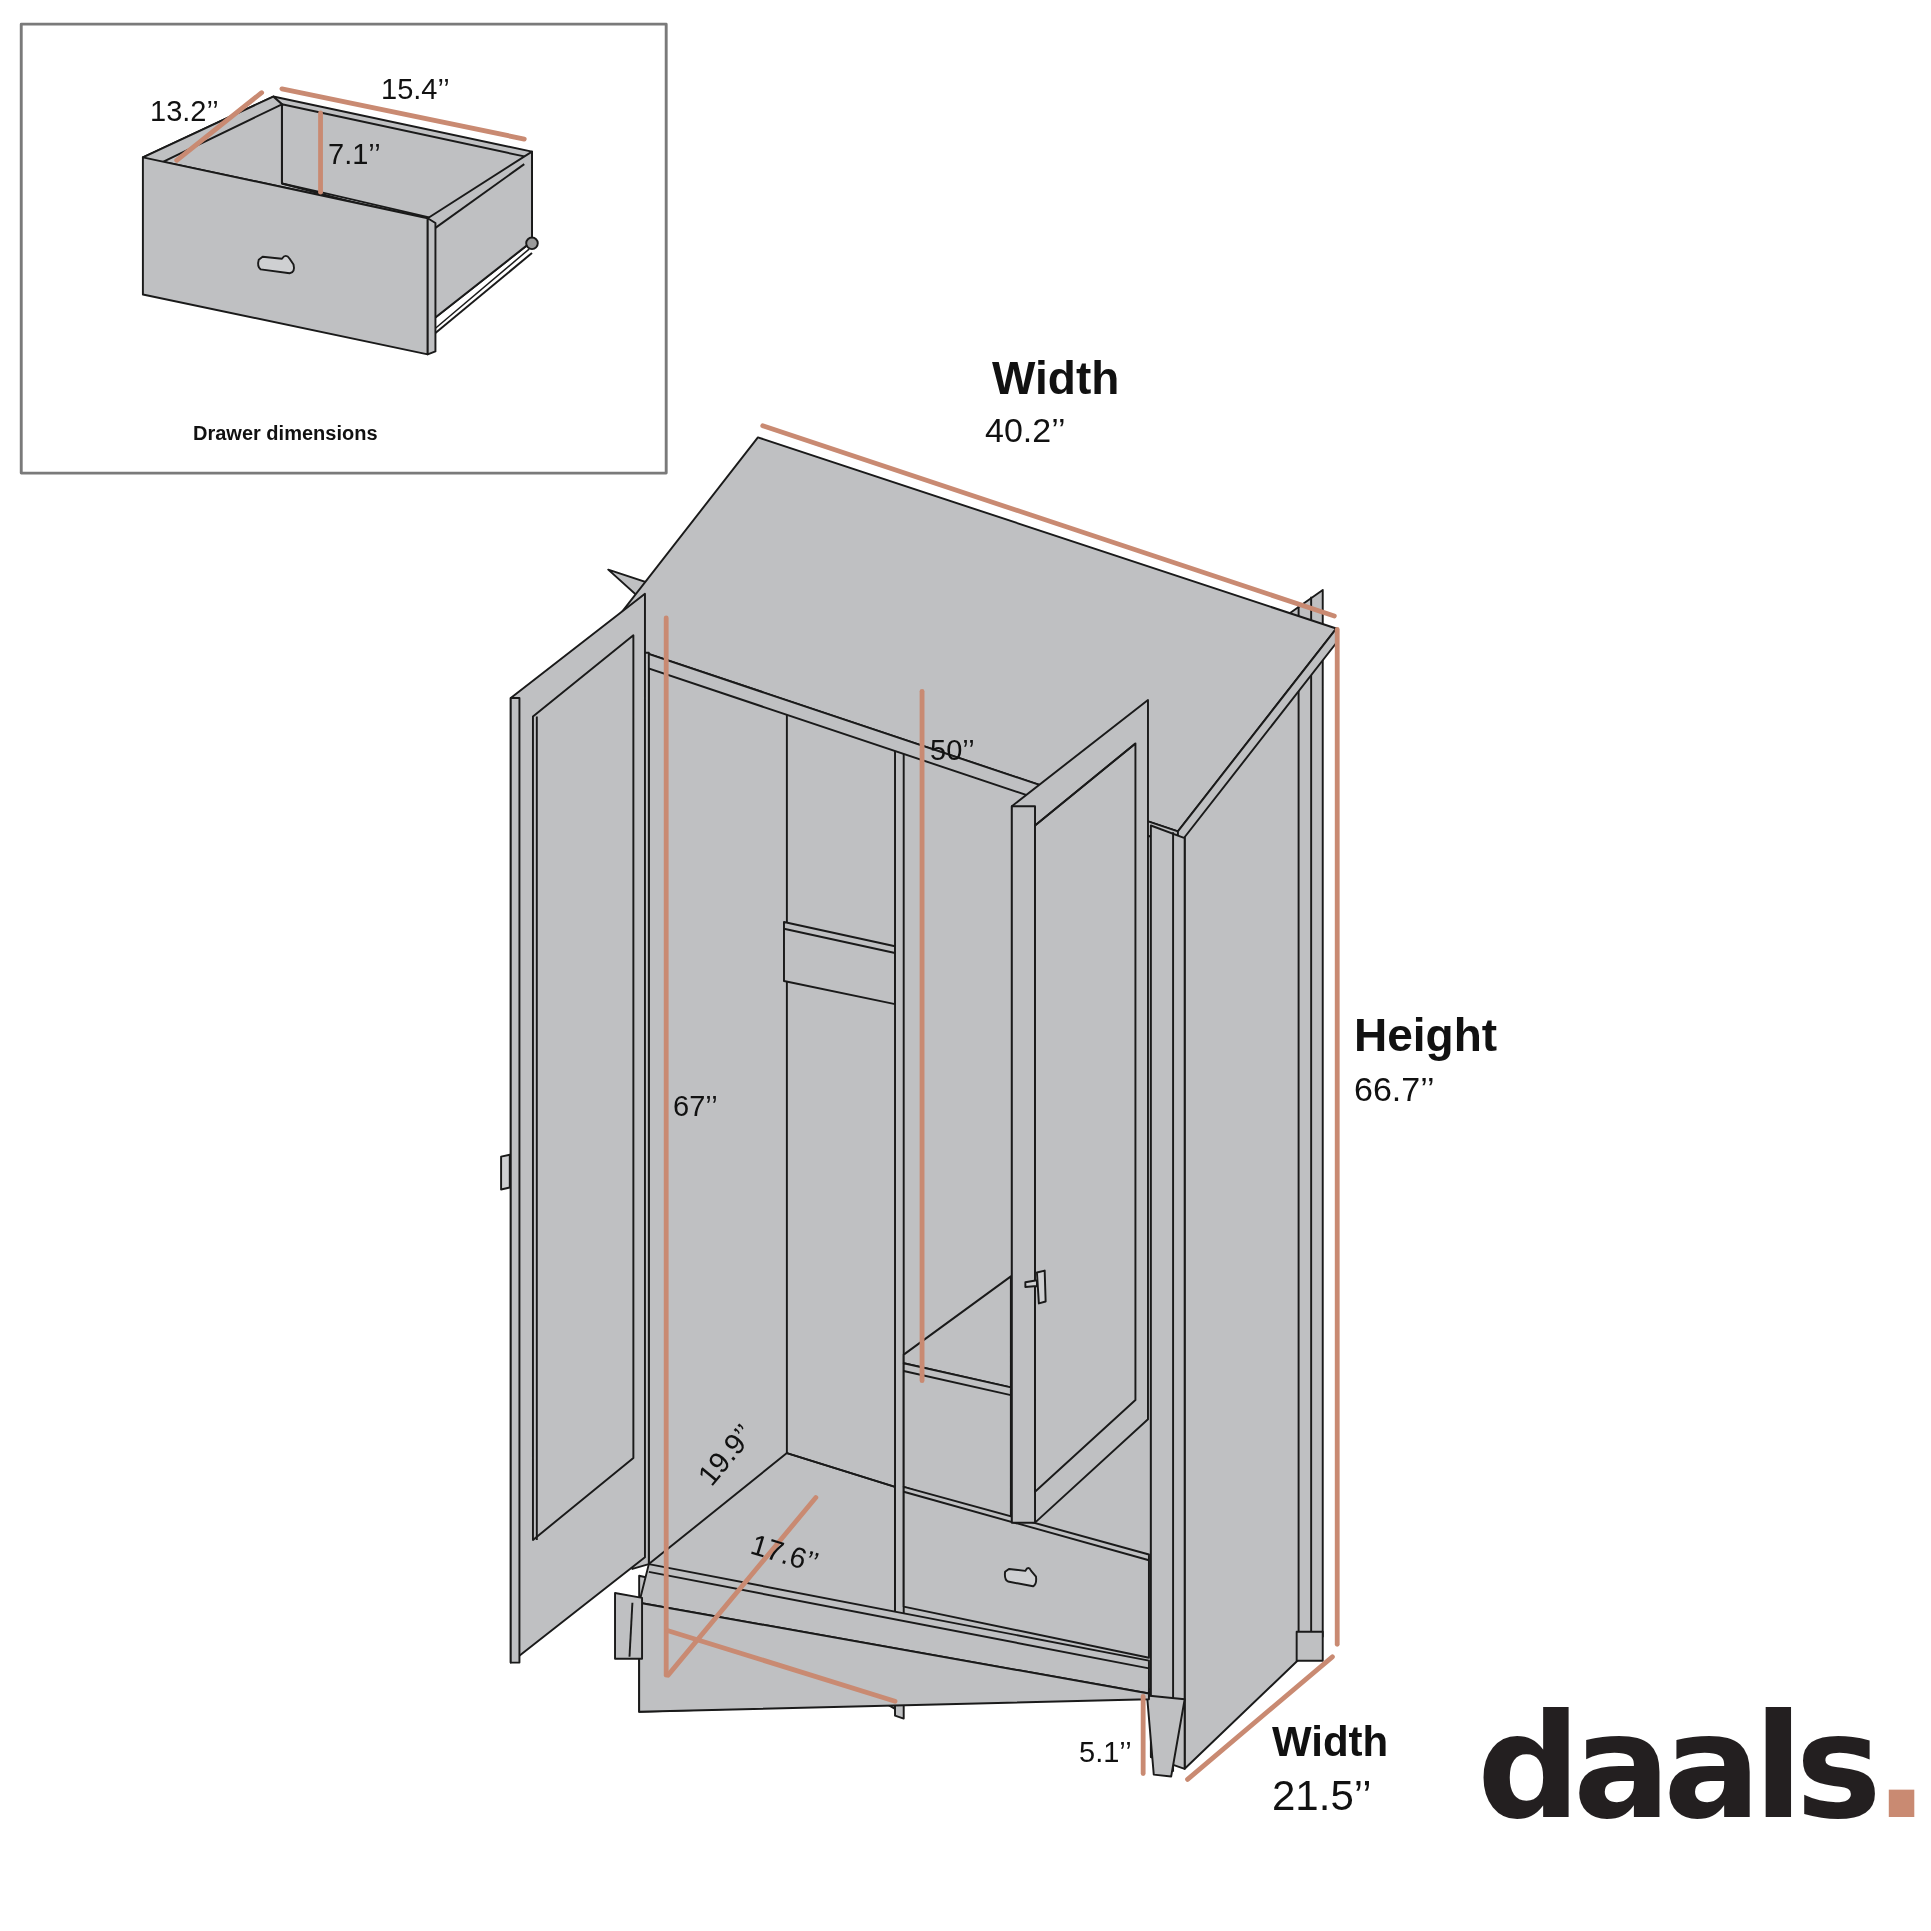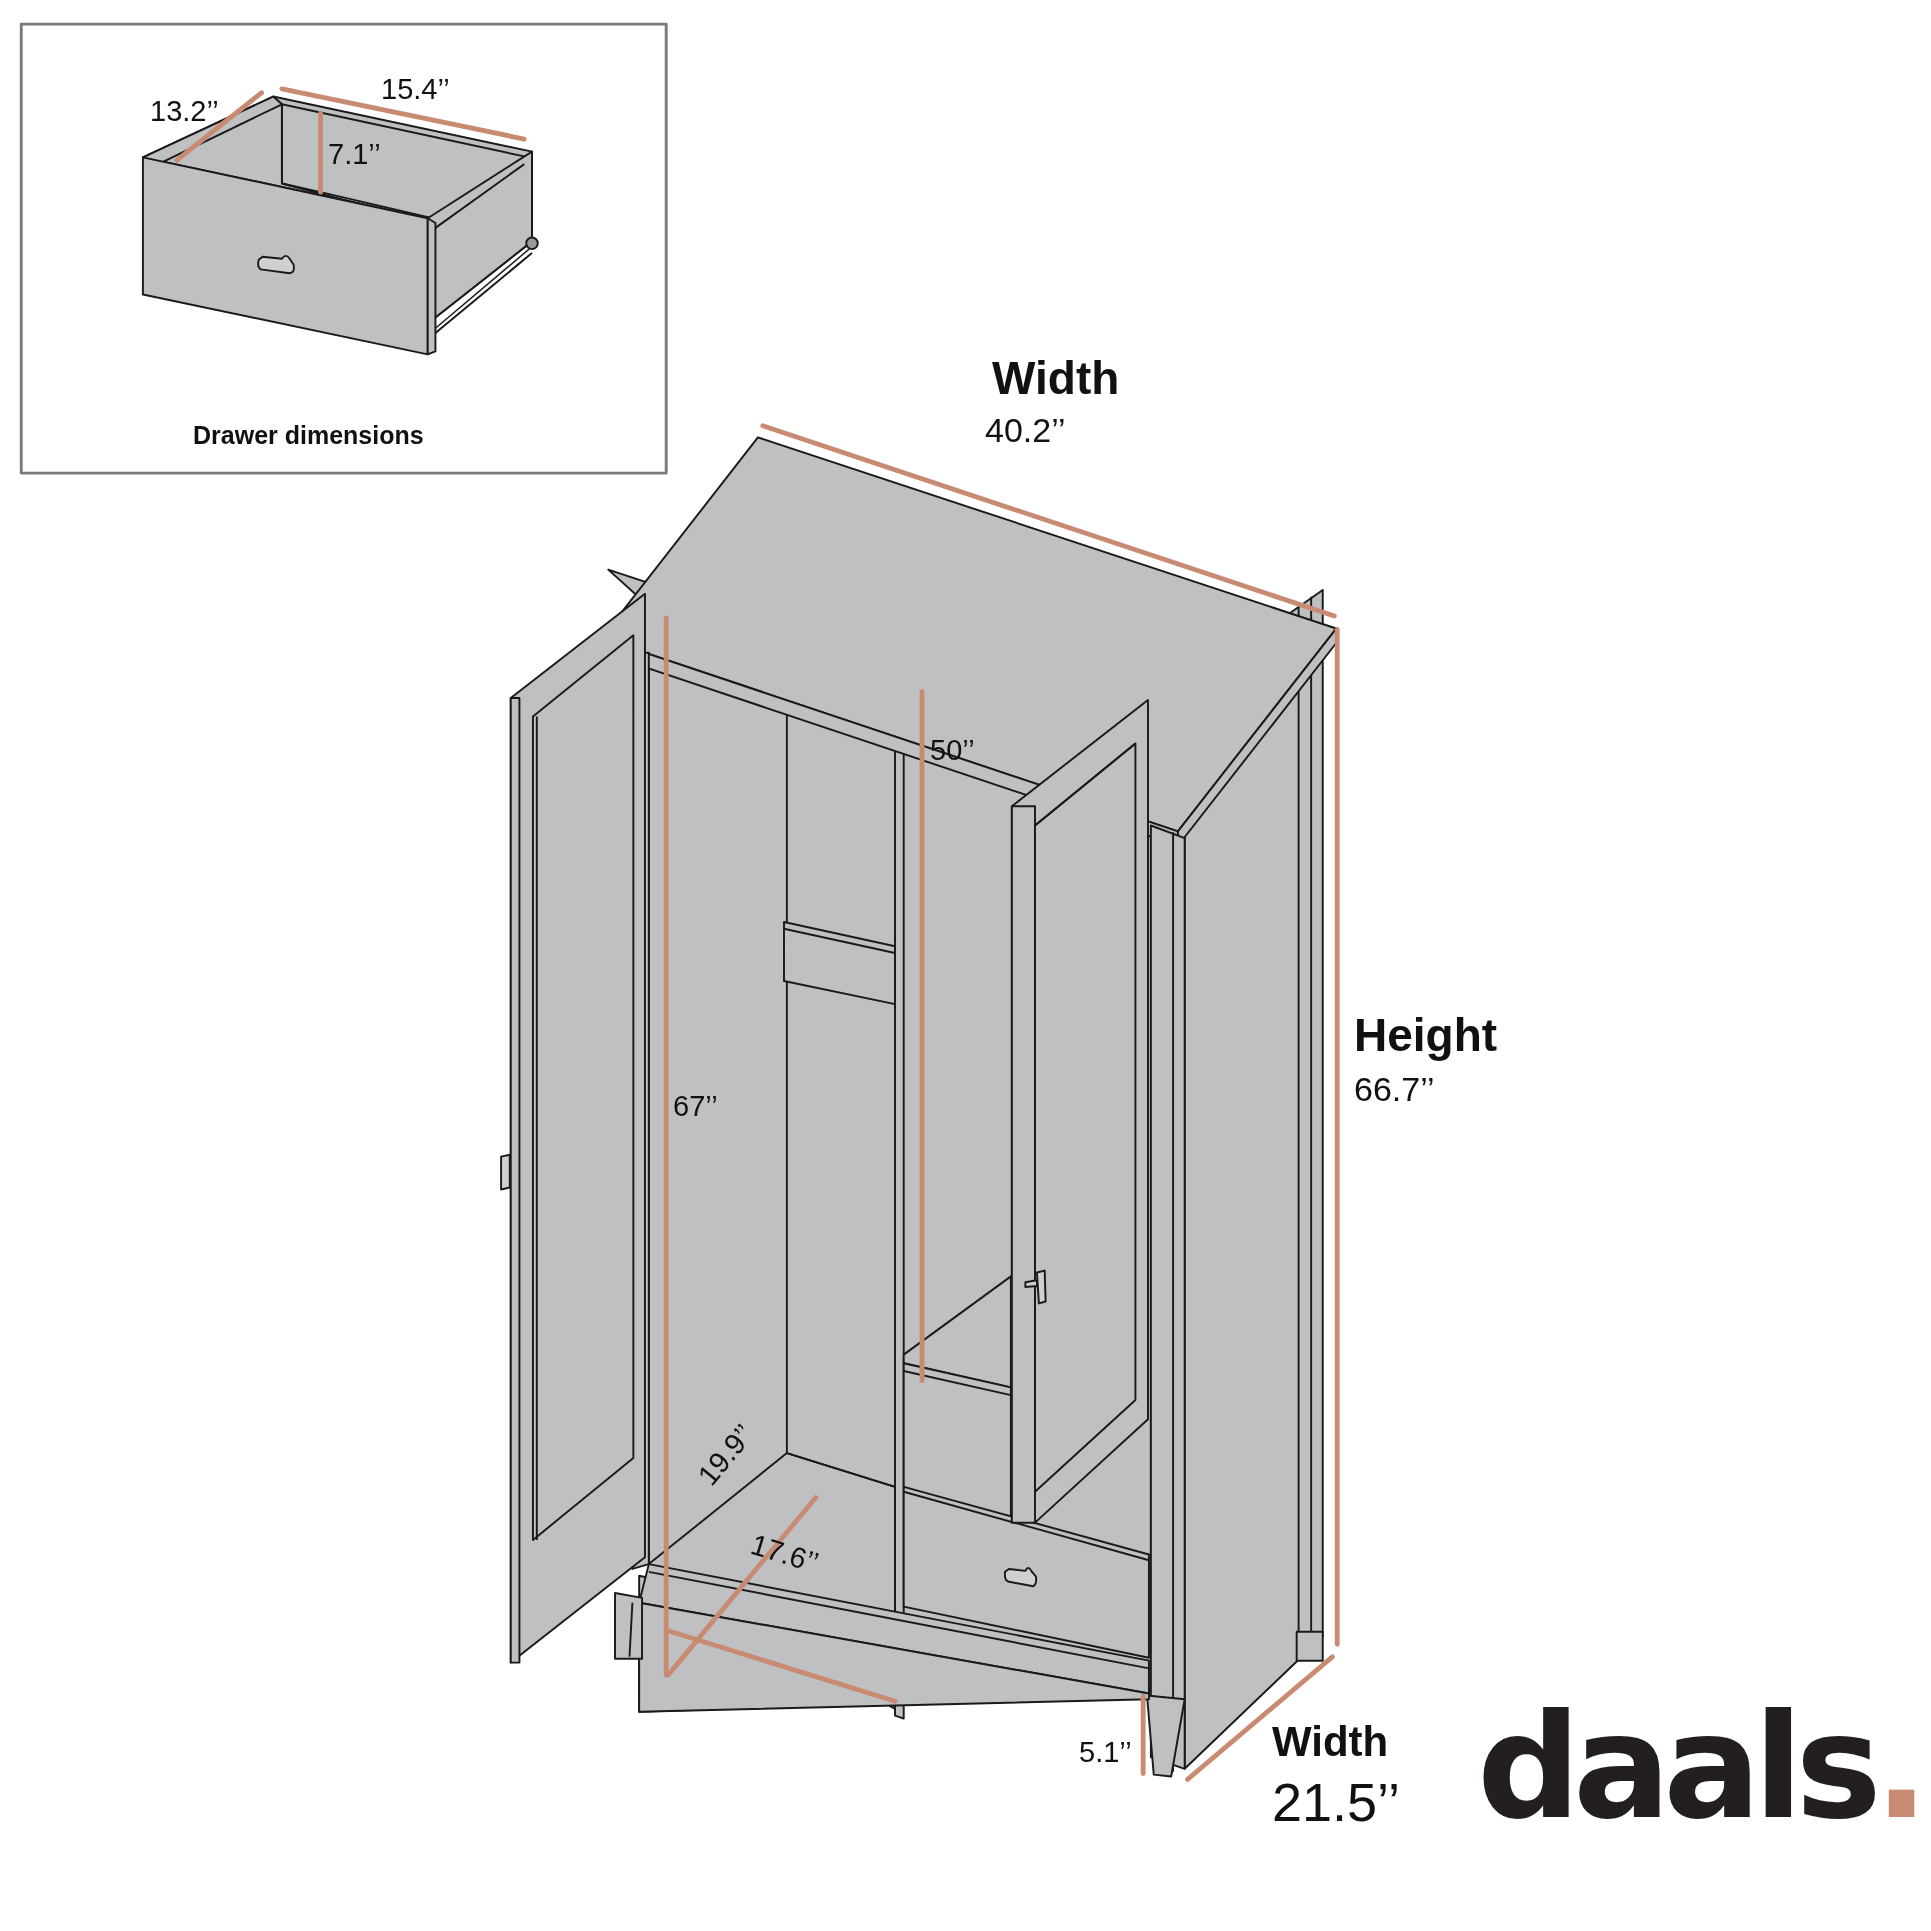--- a/index.html
+++ b/index.html
@@ -3,21 +3,21 @@
 <meta charset="utf-8">
 <style>
   html, body { margin: 0; padding: 0; background: #ffffff; }
   body { width: 1931px; height: 1931px; position: relative; overflow: hidden;
          font-family: "Liberation Sans", "DejaVu Sans", sans-serif; color: #111; }
   #canvas { position: absolute; left: 0; top: 0; width: 1931px; height: 1931px; }
   .label { position: absolute; white-space: nowrap; line-height: 1; color: #111; }
   .dim-title { font-weight: bold; font-size: 46px; }
   .dim-value { font-size: 34px; }
   .small-dim { font-size: 29px; }
-  .inset-caption { font-weight: bold; font-size: 25px; }
+  .inset-caption { font-weight: bold; font-size: 20px; }
   .logo { position: absolute; font-family: "DejaVu Sans", sans-serif; font-weight: bold;
           font-size: 145px; letter-spacing: -7.7px; color: #231f20; line-height: 1; }
   .logo-dot { color: #c98a72; }
 </style>
 </head>
 <body>
 
 <svg id="canvas" viewBox="0 0 2000 2000" xmlns="http://www.w3.org/2000/svg">
   <g stroke="#1a1a1a" stroke-width="2" fill="#bfc0c2" stroke-linejoin="round">
 
@@ -132,21 +132,21 @@
 <div class="label small-dim" style="left:328px; top:140px;">7.1’’</div>
 <div class="label inset-caption" style="left:193px; top:423px;">Drawer dimensions</div>
 
 <div class="label dim-title" style="left:985px; top:355px;margin-left:7px;">Width</div>
 <div class="label dim-value" style="left:985px; top:413px;">40.2’’</div>
 
 <div class="label dim-title" style="left:1354px; top:1012px;">Height</div>
 <div class="label dim-value" style="left:1354px; top:1072px;">66.7’’</div>
 
 <div class="label dim-title" style="left:1272px; top:1721px; font-size:42px;">Width</div>
-<div class="label dim-value" style="left:1272px; top:1775px; font-size:54px;">21.5’’</div>
+<div class="label dim-value" style="left:1272px; top:1775px; font-size:42px;">21.5’’</div>
 
 <div class="label small-dim" style="left:673px; top:1092px;">67’’</div>
 <div class="label small-dim" style="left:930px; top:736px;">50’’</div>
 <div class="label small-dim" style="left:693px; top:1472px; transform:rotate(-50deg); transform-origin:left top;">19.9’’</div>
 <div class="label small-dim" style="left:756px; top:1530px; transform:rotate(17deg); transform-origin:left top;">17.6’’</div>
 <div class="label small-dim" style="left:1079px; top:1722px;margin-top:16px;">5.1’’</div>
 
 <div class="logo" style="left:1477px; top:1694px;">
   <span>daals</span><span class="logo-dot">.</span>
 </div>

